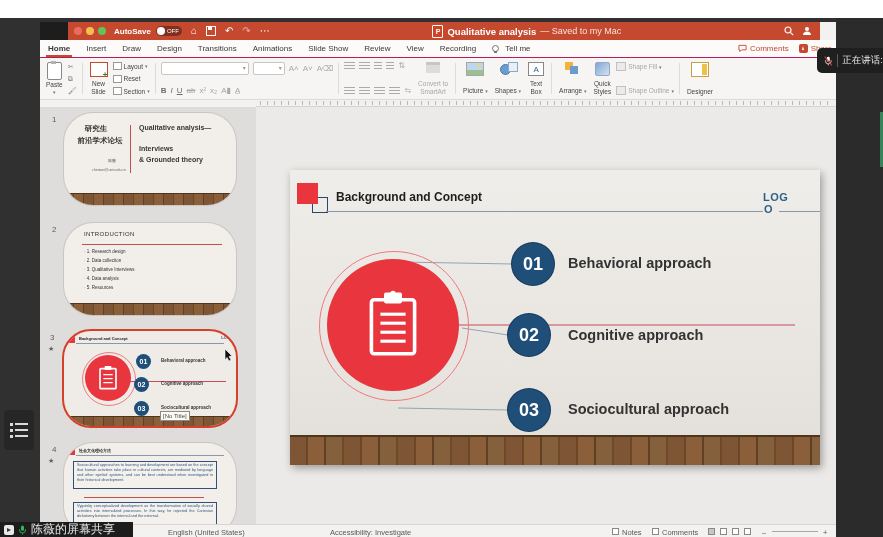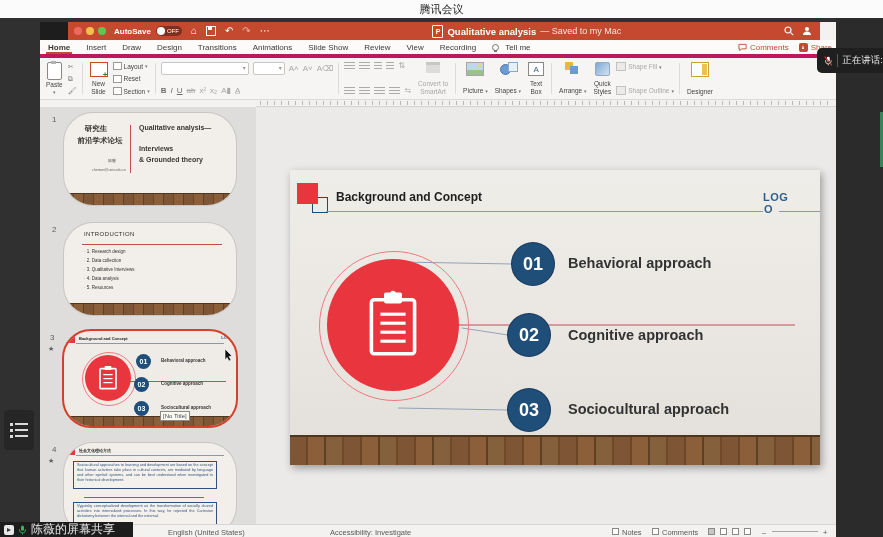--- a/index.html
+++ b/index.html
@@ -44,21 +44,21 @@
   .tb-ic{color:#fff;font-size:10px;margin-left:9px;line-height:1;}
   .tb-ic.dim{opacity:.55;}
   .save-ic{width:8px;height:8px;border:1.2px solid #fff;margin-left:9px;position:relative;}
   .save-ic:after{content:"";position:absolute;left:1.5px;top:0;width:4px;height:3px;background:#fff;}
   .tb-center{flex:1;display:flex;align-items:center;justify-content:center;gap:4px;}
   .ppt-doc-ic{width:9px;height:11px;background:#D04423;border:1px solid #fff;border-radius:1px;color:#fff;font-size:7px;font-weight:bold;display:flex;align-items:center;justify-content:center;}
   .tb-title{font-size:9.5px;color:#fff;font-weight:bold;text-align:right;}
   .tb-status{font-size:9px;color:rgba(255,255,255,.85);}
   .tb-right{display:flex;align-items:center;gap:8px;margin-right:8px;}
 
-  .tabsrow{left:0;top:18px;width:796px;height:18px;background:#FCFBFA;border-bottom:4px solid #be185d;box-sizing:border-box;display:flex;align-items:center;}
+  .tabsrow{left:0;top:18px;width:796px;height:18px;background:#FCFBFA;border-bottom:1px solid #be185d;box-sizing:border-box;display:flex;align-items:center;}
   .tab{font-size:8px;color:#3B3A39;padding:0 8px;height:100%;display:flex;align-items:center;position:relative;white-space:nowrap;}
   .tab.active{font-weight:bold;}
   .tab.active:after{content:"";position:absolute;left:6px;right:6px;bottom:0;height:2px;background:#C5492F;}
   .tellme{display:flex;align-items:center;gap:6px;font-size:8px;color:#3B3A39;padding:0 8px;}
   .bulb{width:5px;height:5px;border:1px solid #767574;border-radius:50%;position:relative;}
   .bulb:after{content:"";position:absolute;left:1px;top:5px;width:3px;height:2px;background:#767574;}
   .tabs-spacer{flex:1;}
   .comments-btn{display:flex;align-items:center;gap:3px;font-size:8px;color:#C5492F;margin-right:10px;white-space:nowrap;}
   .share-btn{display:flex;align-items:center;gap:3px;font-size:8px;color:#C5492F;margin-right:4px;white-space:nowrap;}
   .share-glyph{width:9px;height:9px;background:#C5492F;border-radius:2px;position:relative;}
@@ -169,23 +169,20 @@
   .statusbar{left:0;top:502px;width:796px;height:13px;background:#F4F2F0;border-top:1px solid #D8D6D4;box-sizing:border-box;}
   .sb-txt{position:absolute;top:3px;font-size:7.5px;color:#5A5856;white-space:nowrap;}
   .sb-ic{position:absolute;top:3px;width:7px;height:7px;border:1px solid #8A8886;box-sizing:border-box;background:#fff;}
   .sb-zoom{position:absolute;top:6px;height:1px;background:#A9A7A5;}
 </style>
 </head>
 <body>
 
 <div class="screen">
 
-  <div class="abs mtg-topbar">
-    <span>腾讯会议</span>
-  </div>
   <div class="abs mtg-bg"></div>
 
   <div class="abs ppt">
 
     <div class="abs tb-darkleft"></div>
     <div class="abs titlebar">
       <span class="light l-red"></span>
       <span class="light l-yel"></span>
       <span class="light l-grn"></span>
       <span class="tb-txt">AutoSave</span>

